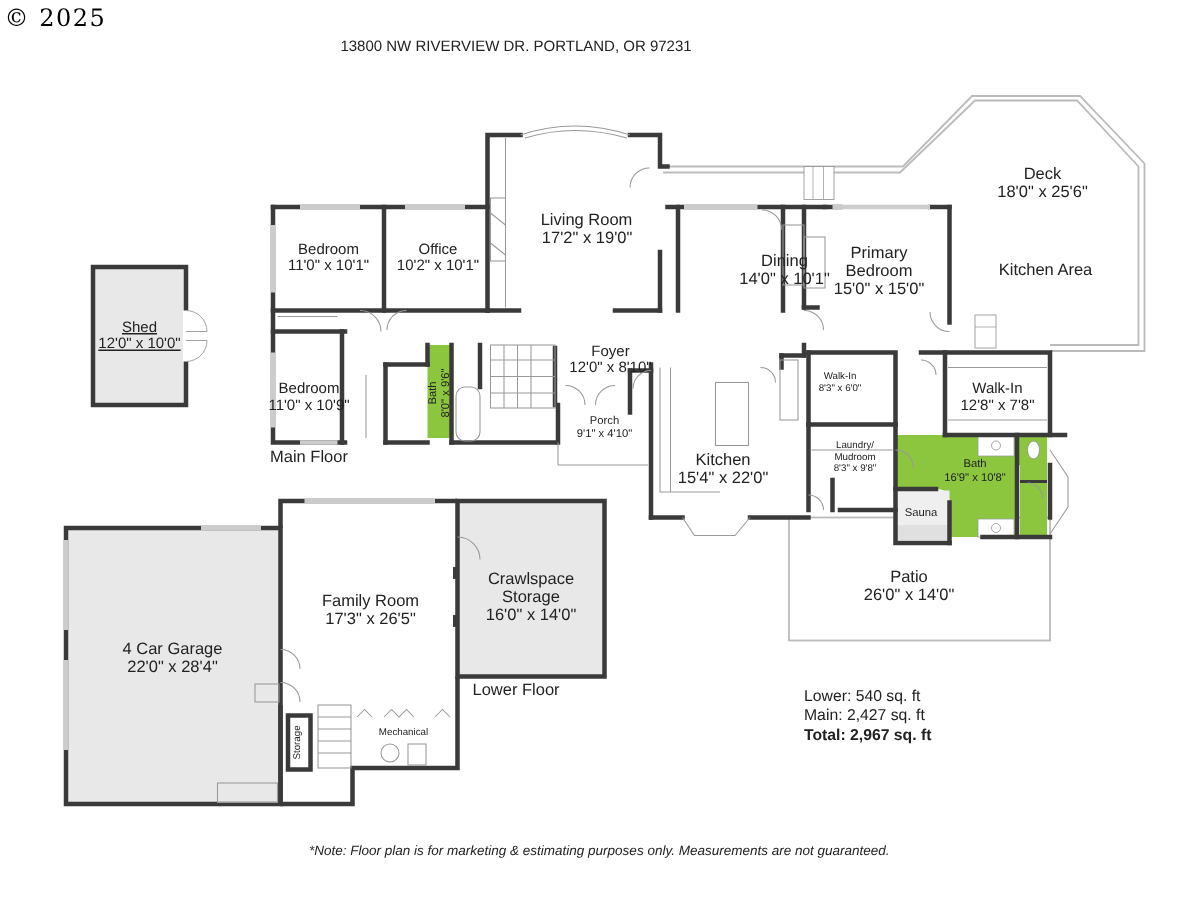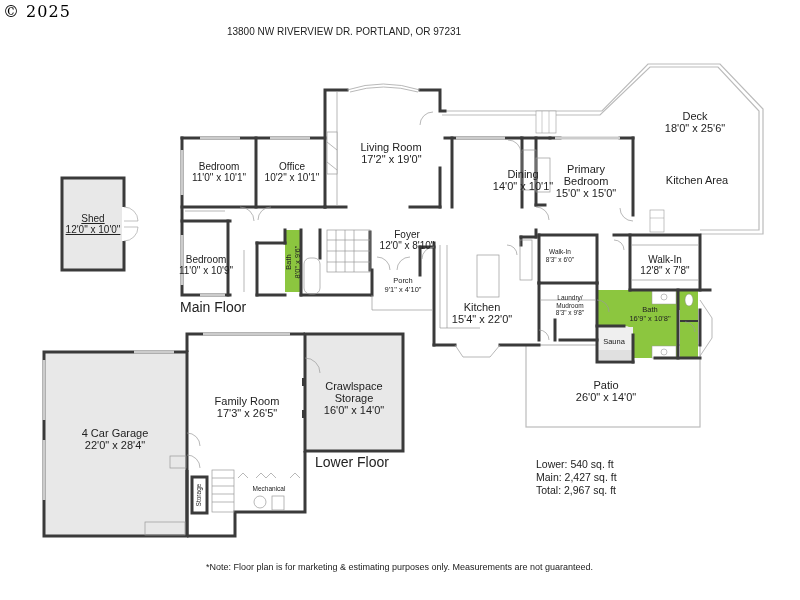--- a/index.html
+++ b/index.html
@@ -4,26 +4,26 @@
 <style>
   html, body { margin:0; padding:0; background:#ffffff; }
   body { width:800px; height:600px; position:relative; overflow:hidden; font-family:"Liberation Sans", "DejaVu Sans", sans-serif; color:#222; }
   svg.plan { position:absolute; left:0; top:0; }
   .lbl { position:absolute; text-align:center; font-size:10px; line-height:11px; color:#222; transform:translate(-50%,-50%); white-space:nowrap; }
   .lbl .n { display:block; }
   .lbl .d { display:block; }
   .lbl.big { font-size:11px; line-height:12px; }
   .lbl.sm { font-size:7.5px; line-height:8.5px; }
   .lbl.xs { font-size:6.5px; line-height:7.5px; }
-  .floorlbl { position:absolute; font-size:14px; color:#222; }
+  .floorlbl { position:absolute; font-size:11px; color:#222; }
   .copyright { position:absolute; left:3px; top:2px; font-size:16px; color:#000000; font-family:"DejaVu Serif", serif; letter-spacing:1px; }
   .address { position:absolute; left:16px; width:656px; top:26px; text-align:center; font-size:10px; color:#222; }
   .area { position:absolute; left:536px; top:458px; font-size:10.5px; line-height:13px; color:#222; }
-  .area .total { font-weight:normal; }
-  .note { position:absolute; left:0; width:799px; top:562px; text-align:center; font-size:9px; color:#222; }
+  .area .total { font-weight:bold; }
+  .note { position:absolute; left:0; width:799px; top:562px; text-align:center; font-size:9px; font-style:italic; color:#222; }
   .vert { transform:translate(-50%,-50%) rotate(-90deg); }
 </style>
 </head>
 <body>
 
 <div class="copyright">© 2025</div>
 <div class="address">13800 NW RIVERVIEW DR. PORTLAND, OR 97231</div>
 
 <svg class="plan" width="800" height="600" viewBox="0 0 800 600" xmlns="http://www.w3.org/2000/svg">
 

